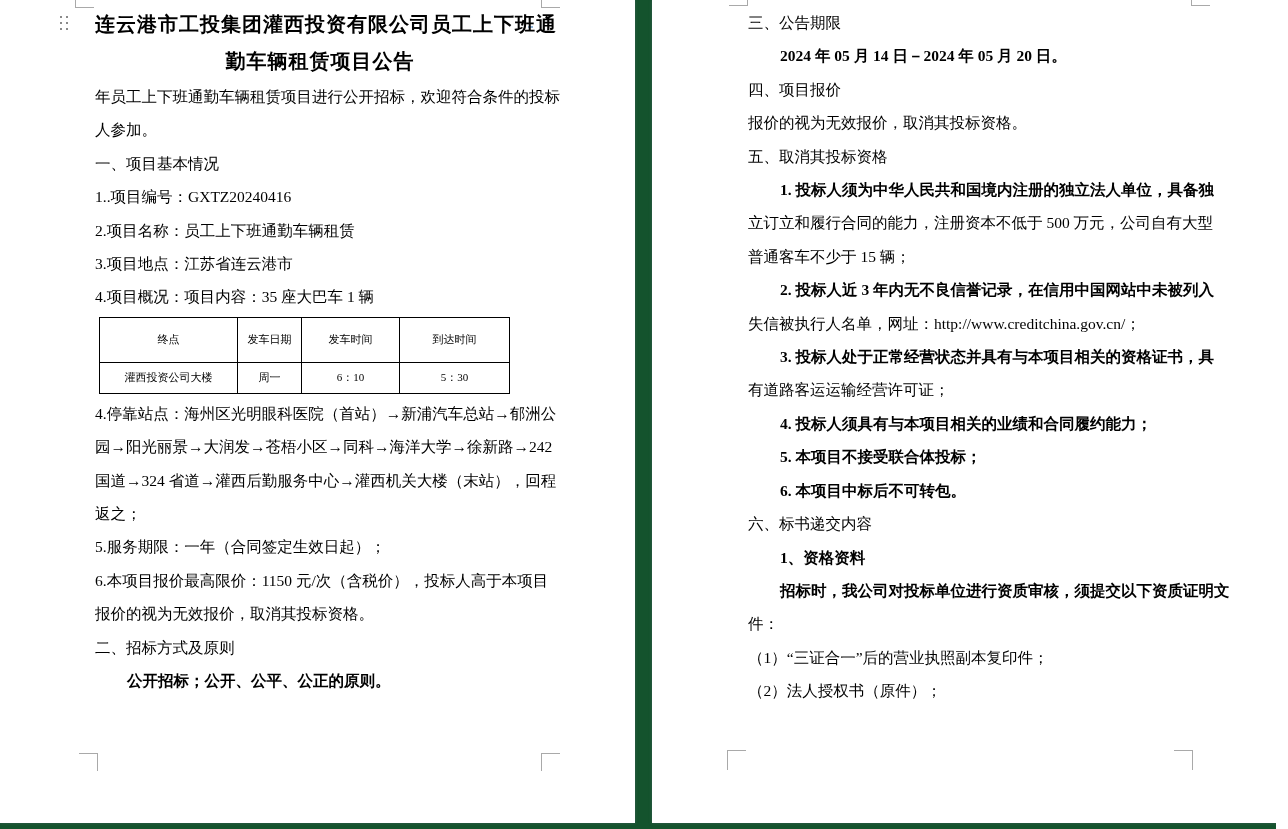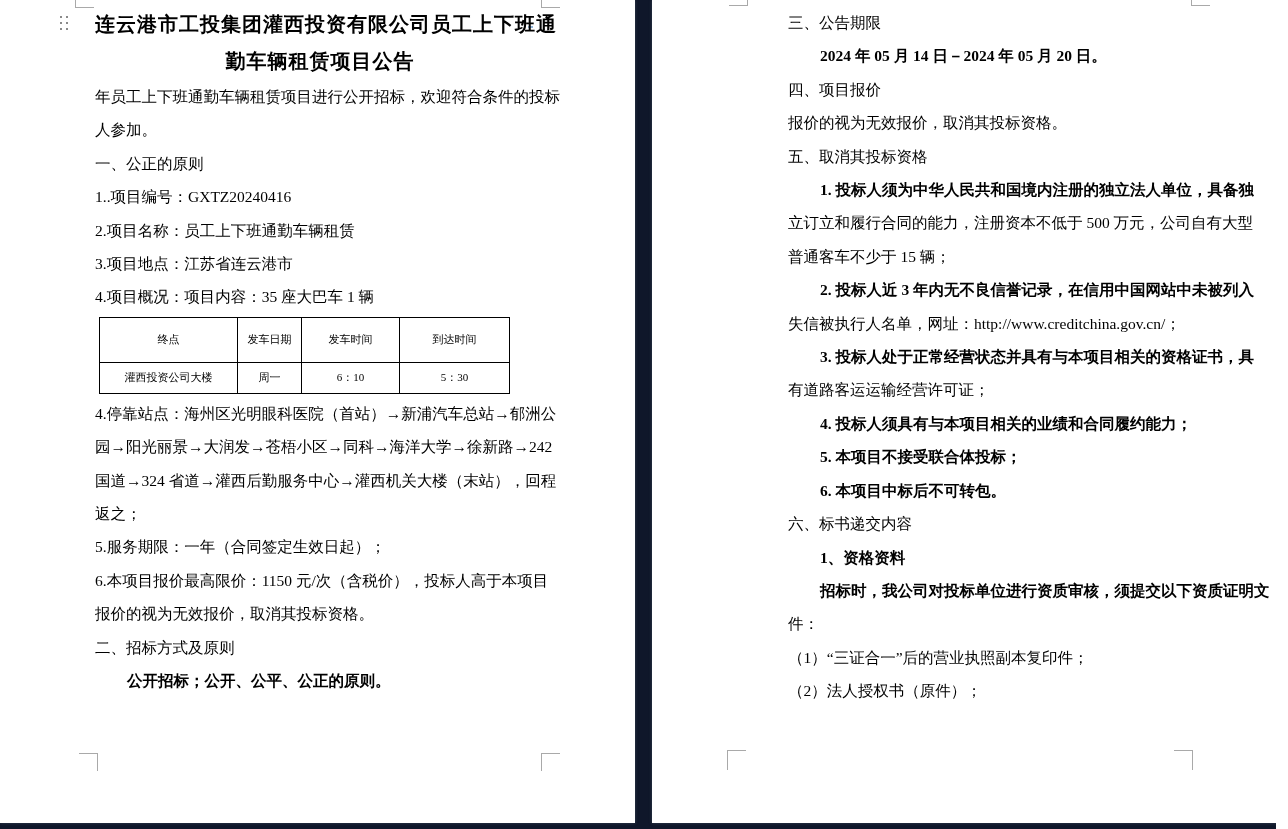--- a/index.html
+++ b/index.html
@@ -1,29 +1,29 @@
 <!DOCTYPE html>
 <html><head>
 <meta charset="utf-8">
 <style>
   html,body{margin:0;padding:0;}
   .canvas{
     position:relative; width:1276px; height:829px; overflow:hidden;
-    background:#0f172a; font-family:"Liberation Serif","DejaVu Serif",serif;
+    background:#14532d; font-family:"Liberation Serif","DejaVu Serif",serif;
     color:#000;
   }
   .page{
     position:absolute; top:0; height:823px; background:#fff;
     box-shadow:0 0 3px rgba(90,100,115,.55);
   }
   .page-left{left:0; width:635px;}
   .page-right{left:652px; width:627px;}
   .content{position:absolute; top:6px;}
   .content-1{left:95px; width:450px;}
-  .content-2{left:96px; width:444px;margin-left:40px;}
+  .content-2{left:96px; width:444px;}
   .doc-title{
     font-family:"DejaVu Sans","Liberation Sans",sans-serif;
     font-weight:bold; font-size:20px; line-height:37px;
     text-align:center; white-space:nowrap; letter-spacing:1px;
   }
   .ln{
     font-size:15.5px; line-height:33.4px; white-space:nowrap;
   }
   .ind{text-indent:32px;font-weight:bold;}
   table.sched{
@@ -69,21 +69,21 @@
 
     <div class="drag-handle"></div>
     <div class="caret-mark"></div>
 
     <div class="content content-1">
       <div class="doc-title">连云港市工投集团灌西投资有限公司员工上下班通</div>
       <div class="doc-title">勤车辆租赁项目公告</div>
 
       <div class="ln">年员工上下班通勤车辆租赁项目进行公开招标，欢迎符合条件的投标</div>
       <div class="ln">人参加。</div>
-      <div class="ln">一、公正的原则</div>
+      <div class="ln">一、项目基本情况</div>
       <div class="ln">1..项目编号：GXTZ20240416</div>
       <div class="ln">2.项目名称：员工上下班通勤车辆租赁</div>
       <div class="ln">3.项目地点：江苏省连云港市</div>
       <div class="ln">4.项目概况：项目内容：35 座大巴车 1 辆</div>
 
       <table class="sched">
         <tbody>
             <tr>
           <th class="c-dest">终点</th>
           <th class="c-date">发车日期</th>

